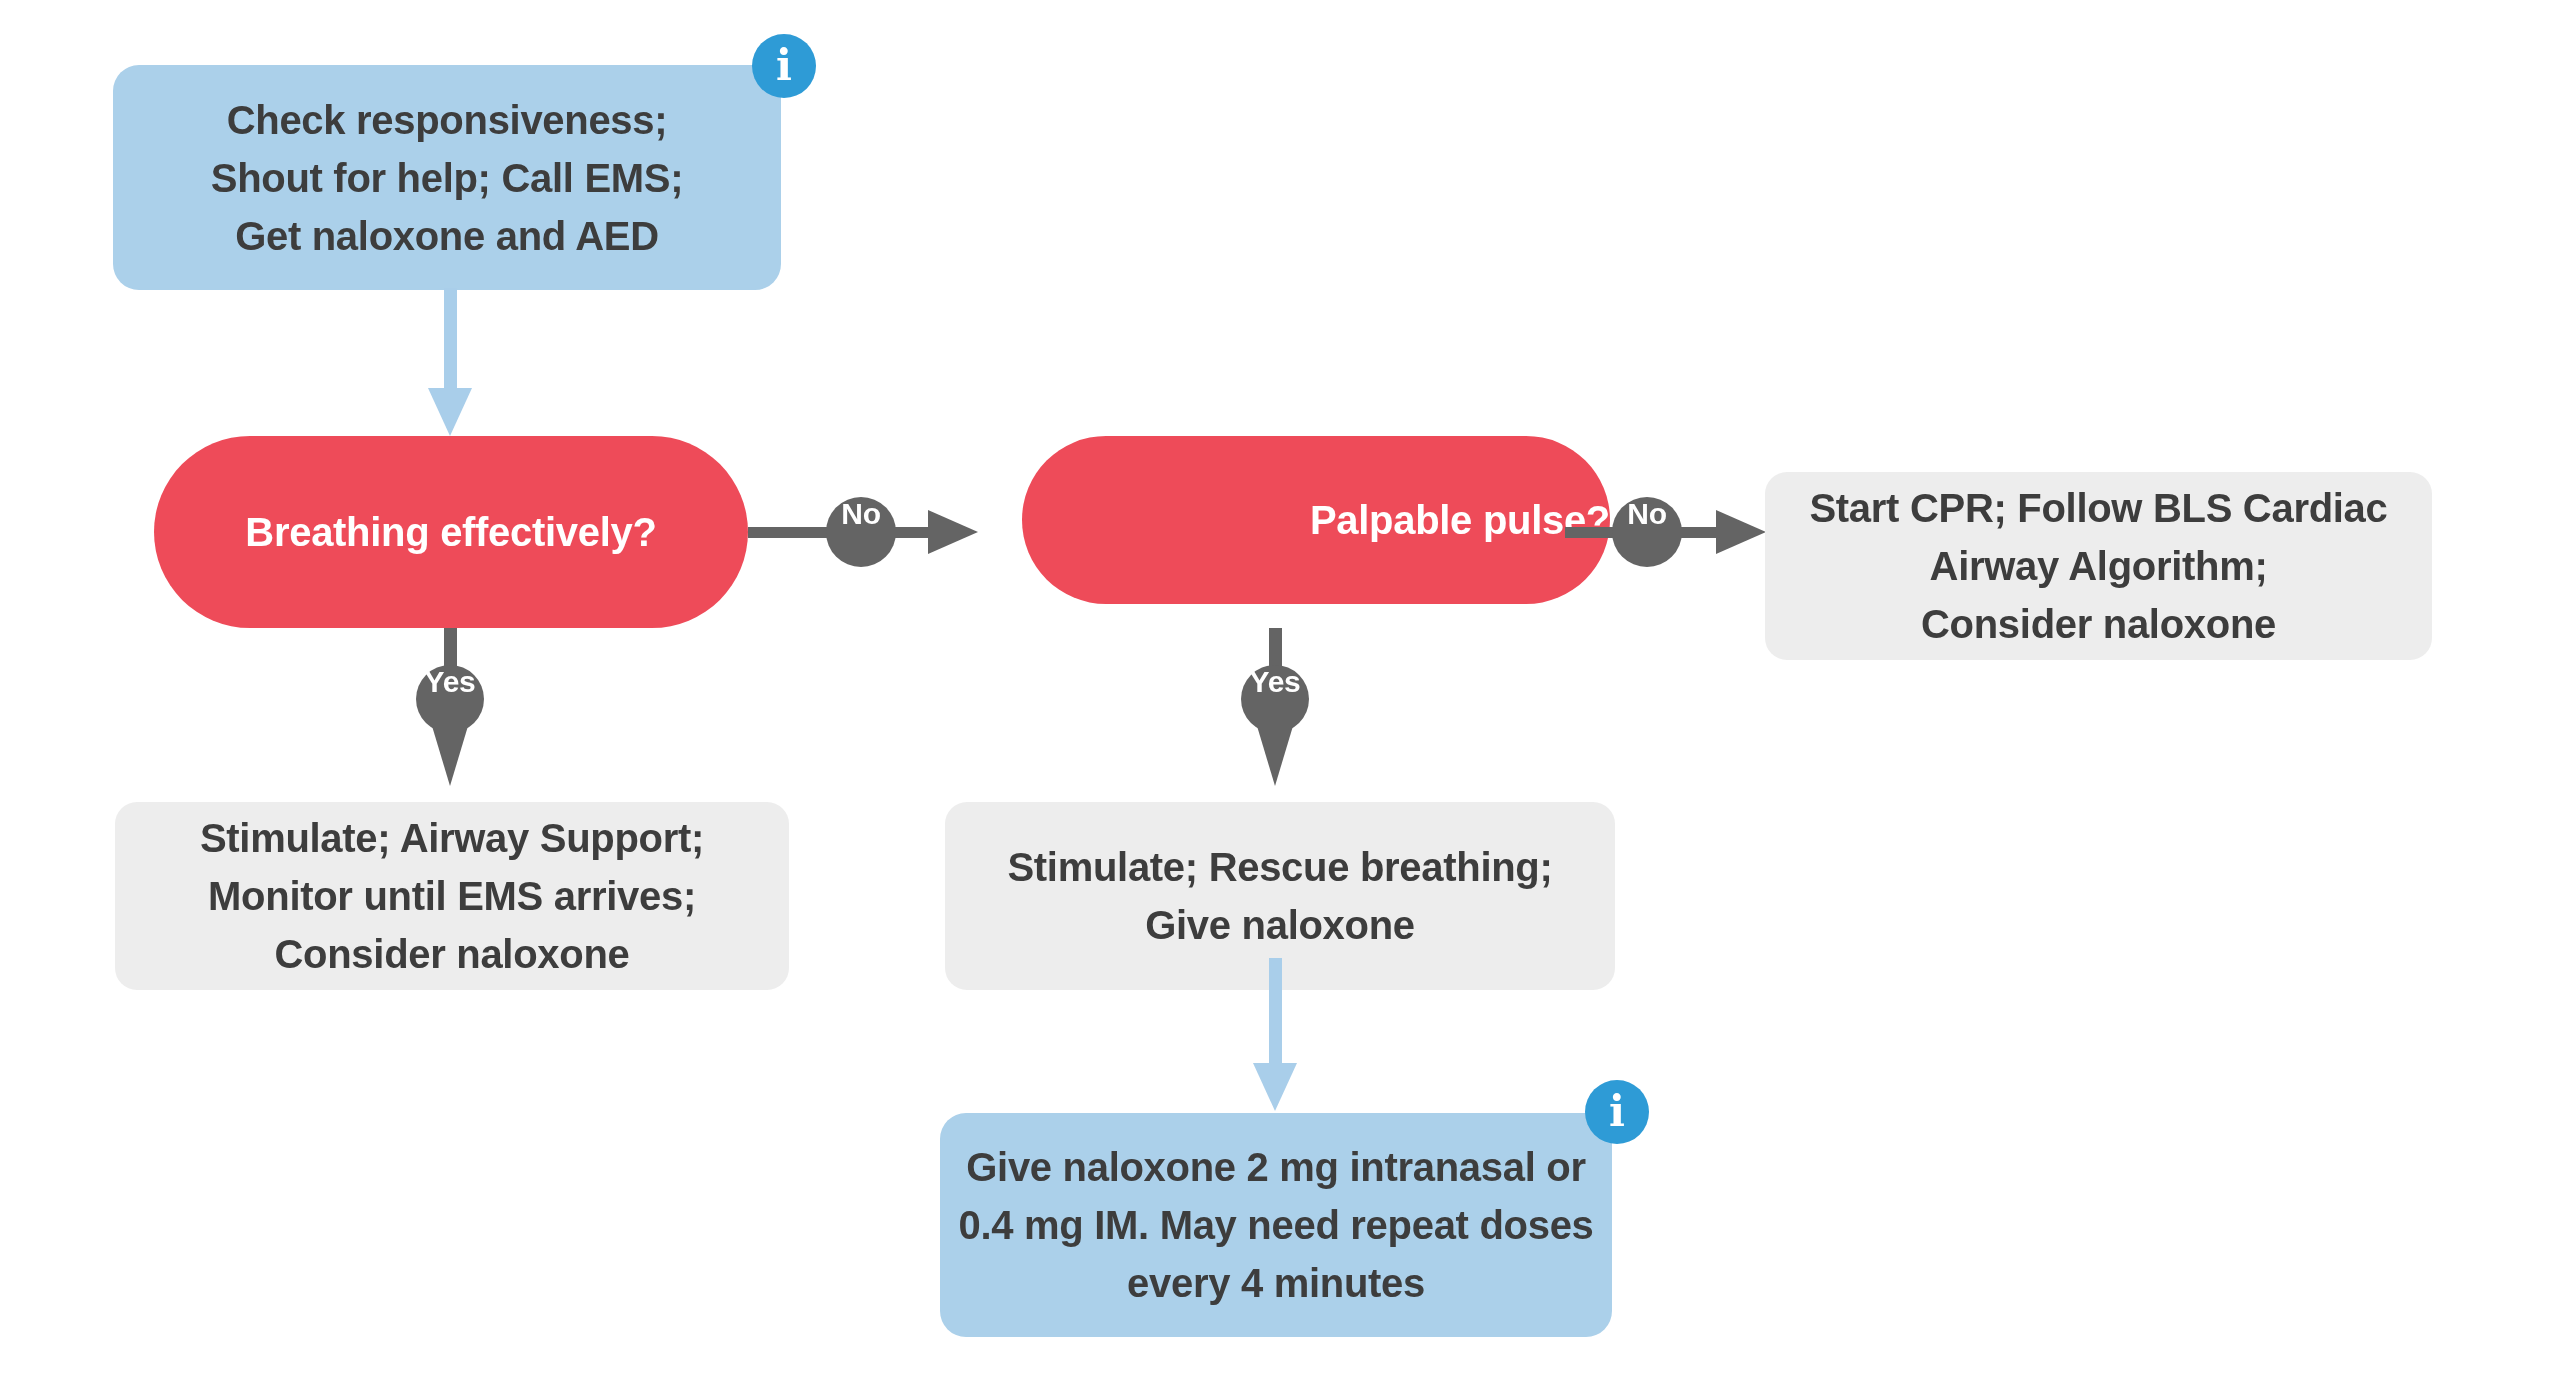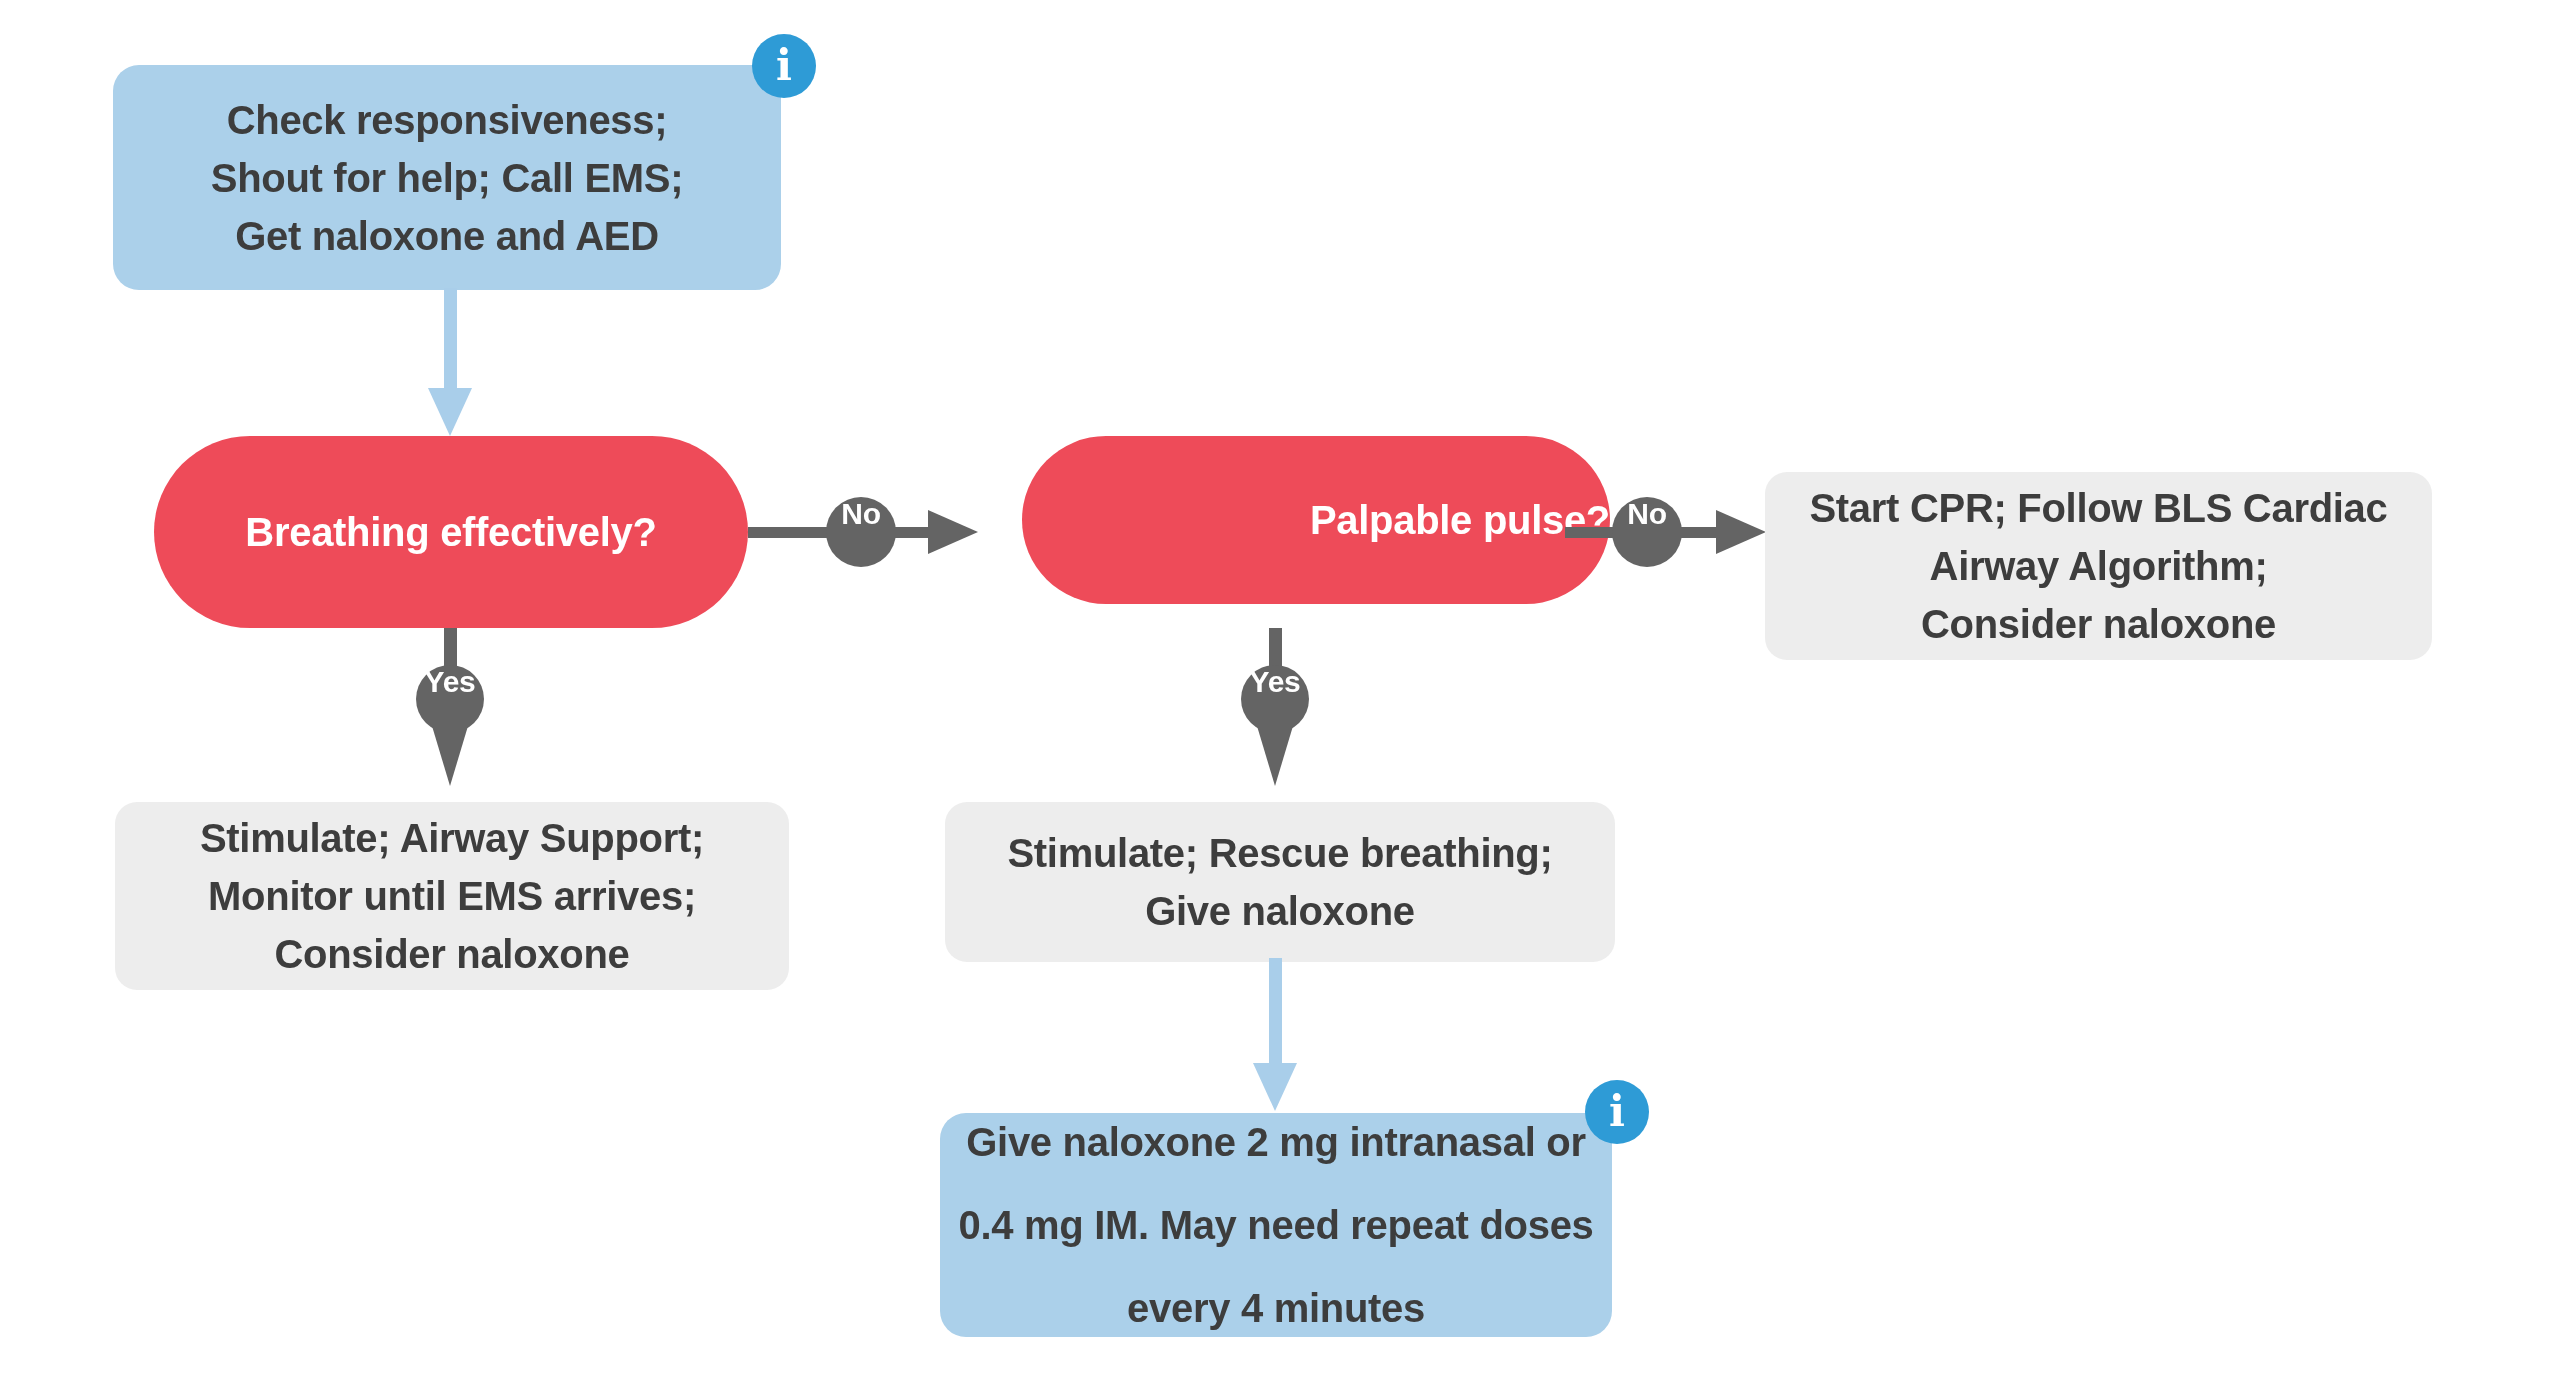--- a/index.html
+++ b/index.html
@@ -162,29 +162,29 @@
     <span class="line">Monitor until EMS arrives;</span>
     <span class="line">Consider naloxone</span>
   </div>
 
   <div class="edge-seg" style="left:1269px; top:628px; width:13px; height:42px;"></div>
   <div class="label-circle" style="left:1241px; top:665px; width:68px; height:68px;">
     <span>Yes</span>
   </div>
   <div class="tri tri-down-gray" style="left:1257px; top:726px;"></div>
 
-  <div class="node action-gray" style="left:945px; top:770px; width:670px; height:160px;">
+  <div class="node action-gray" style="left:945px; top:770px; width:670px; height:188px;">
     <span class="line">Stimulate; Rescue breathing;</span>
     <span class="line">Give naloxone</span>
   </div>
 
   <div class="edge-seg blue" style="left:1269px; top:958px; width:13px; height:106px;"></div>
   <div class="tri tri-down-blue" style="left:1253px; top:1063px;"></div>
 
-  <div class="node action-blue" style="left:940px; top:1113px; width:672px; height:224px;justify-content:space-between;">
+  <div class="node action-blue" style="left:940px; top:1113px; width:672px; height:224px;">
     <span class="line">Give naloxone 2 mg intranasal or</span>
     <span class="line">0.4 mg IM. May need repeat doses</span>
     <span class="line">every 4 minutes</span>
   </div>
   <div class="info-badge" style="left:1585px; top:1080px;">
     <span>i</span>
   </div>
 
 </div>
 

